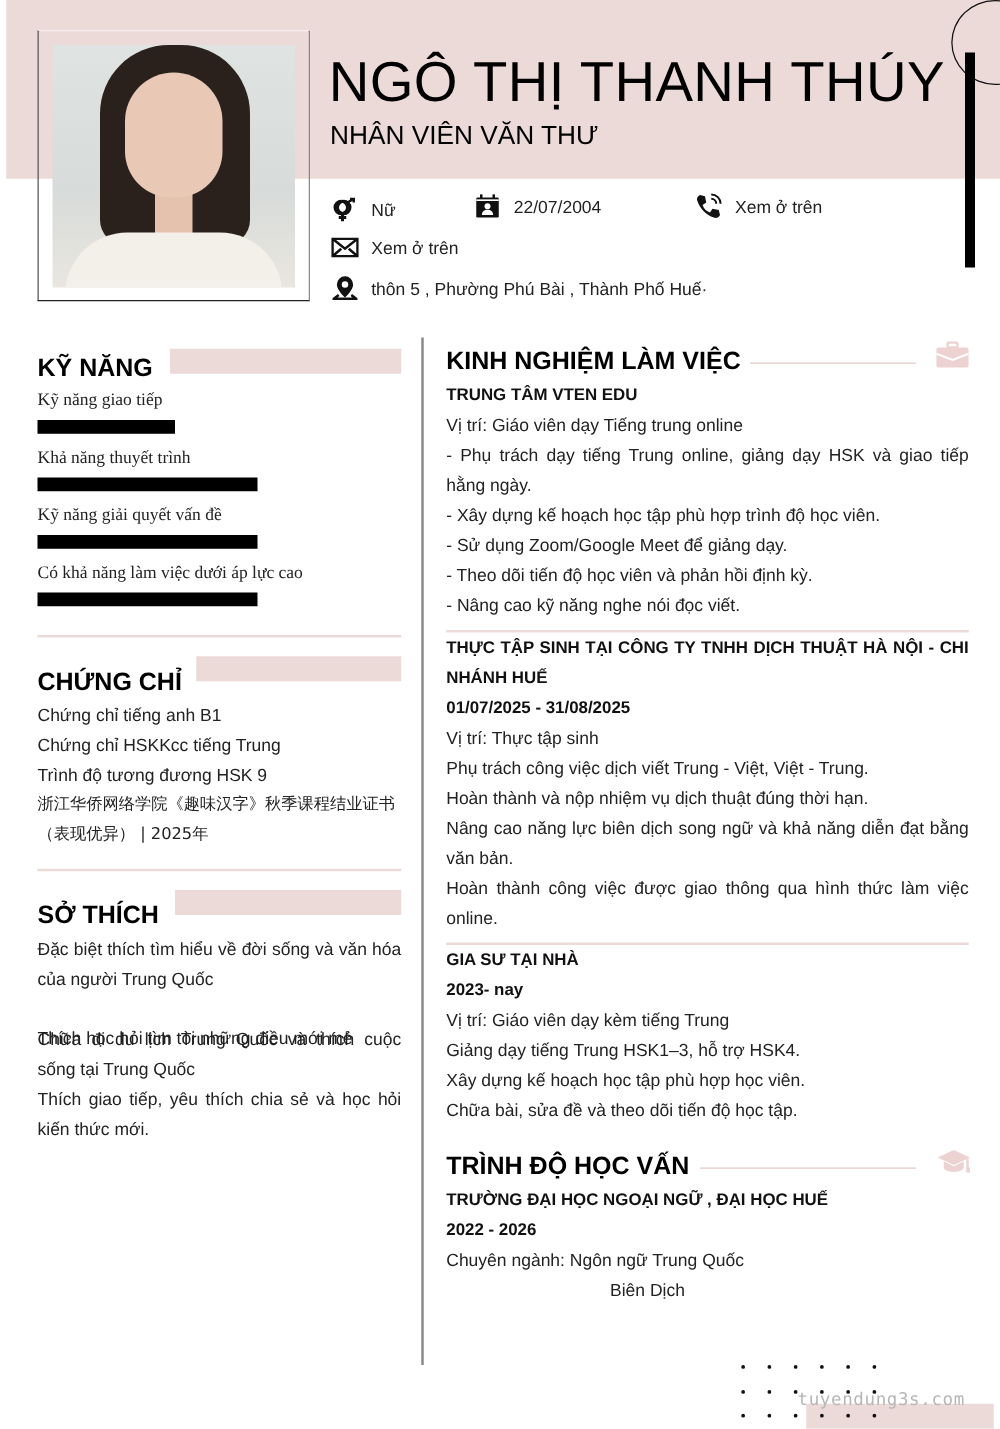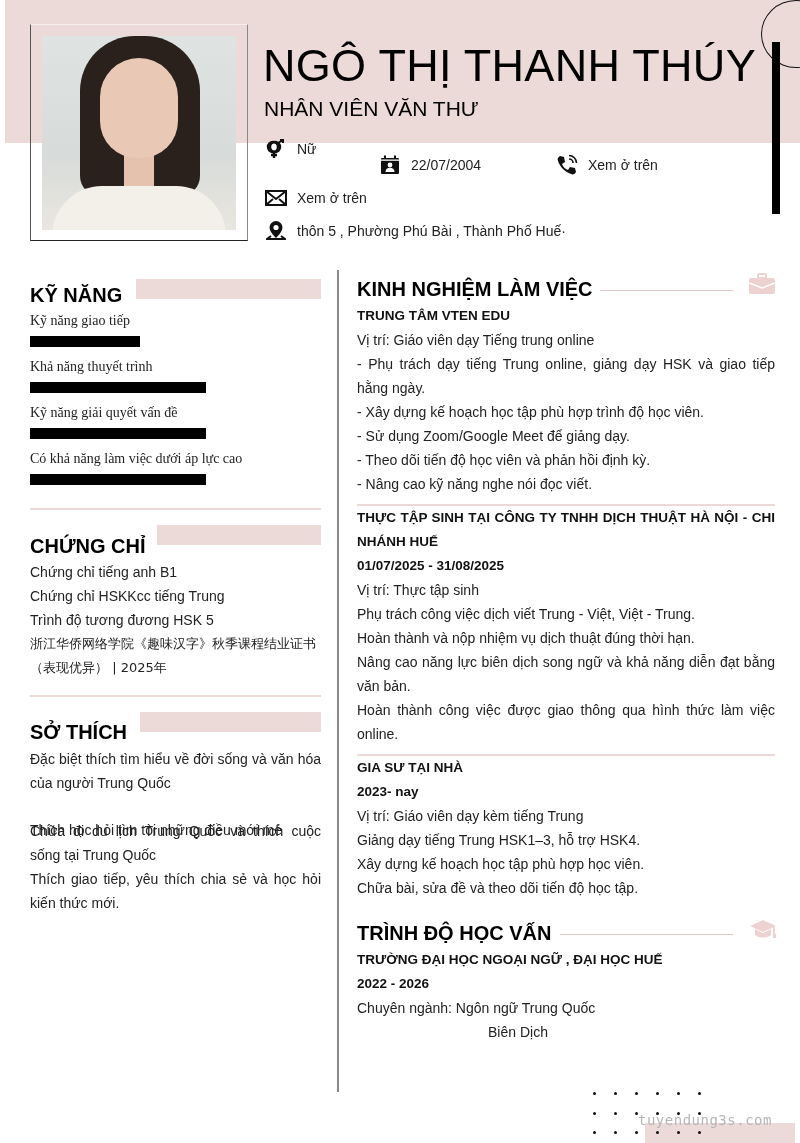--- a/index.html
+++ b/index.html
@@ -56,21 +56,21 @@
 <div class="photo">
   <div class="hair"></div>
   <div class="neck"></div>
   <div class="face"></div>
   <div class="shirt"></div>
 </div>
 
 <div class="name">NGÔ THỊ THANH THÚY</div>
 <div class="title">NHÂN VIÊN VĂN THƯ</div>
 
-<div class="contact" style="left:265px; top:139px;">
+<div class="contact" style="left:265px; top:158px;">
   <span class="ic">
     <svg width="20" height="20" viewBox="0 0 20 20">
         <circle cx="9" cy="8" r="5" fill="none" stroke="#111" stroke-width="2.4"></circle>
         <circle cx="7" cy="8" r="5" fill="none" stroke="#111" stroke-width="2.4"></circle>
         <path d="M8 13v6M5 16h6" stroke="#111" stroke-width="2.4"></path>
         <path d="M12 4l5-3M14 1h3v3" stroke="#111" stroke-width="2" fill="none"></path>
       </svg>
   </span>
   <span>Nữ</span>
 </div>
@@ -129,21 +129,21 @@
 <div class="skill-bar" style="top:428px; width:176px;"></div>
 <div class="skill-label" style="top:451px;text-align:right;">Có khả năng làm việc dưới áp lực cao</div>
 <div class="skill-bar" style="top:474px; width:176px;"></div>
 
 <div class="pink-line" style="left:30px; top:508px; width:291px;"></div>
 
 <div class="sec-title" style="left:30px; top:529px;">CHỨNG CHỈ</div>
 <div class="pink-block" style="left:157px; top:525px; width:164px;"></div>
 <div class="txt" style="left:30px; top:560px; width:291px;">Chứng chỉ tiếng anh B1</div>
 <div class="txt" style="left:30px; top:584px; width:291px;">Chứng chỉ HSKKcc tiếng Trung</div>
-<div class="txt" style="left:30px; top:608px; width:291px;">Trình độ tương đương HSK 5</div>
+<div class="txt" style="left:30px; top:608px; width:291px;">Trình độ tương đương HSK 9</div>
 <div class="txt" style="left:30px; top:632px; width:295px; font-family: 'DejaVu Sans', sans-serif; font-size:13px;">浙江华侨网络学院《趣味汉字》秋季课程结业证书（表现优异） | 2025年</div>
 
 <div class="pink-line" style="left:30px; top:695px; width:291px;"></div>
 
 <div class="sec-title" style="left:30px; top:715px;">SỞ THÍCH</div>
 <div class="pink-block" style="left:140px; top:712px; width:181px;"></div>
 <div class="txt just" style="left:30px; top:747px; width:291px; text-align-last:left;">Đặc biệt thích tìm hiểu về đời sống và văn hóa của người Trung Quốc</div>
 <div class="txt" style="left:30px; top:818px; width:291px;">Thích học hỏi tìm tòi những điều mới mẻ</div>
 <div class="txt just" style="left:30px; top:819px; width:291px;">Chữa đi du lịch Trung Quốc và thích cuộc sống tại Trung Quốc</div>
 <div class="txt just" style="left:30px; top:867px; width:291px;">Thích giao tiếp, yêu thích chia sẻ và học hỏi kiến thức mới.</div>

